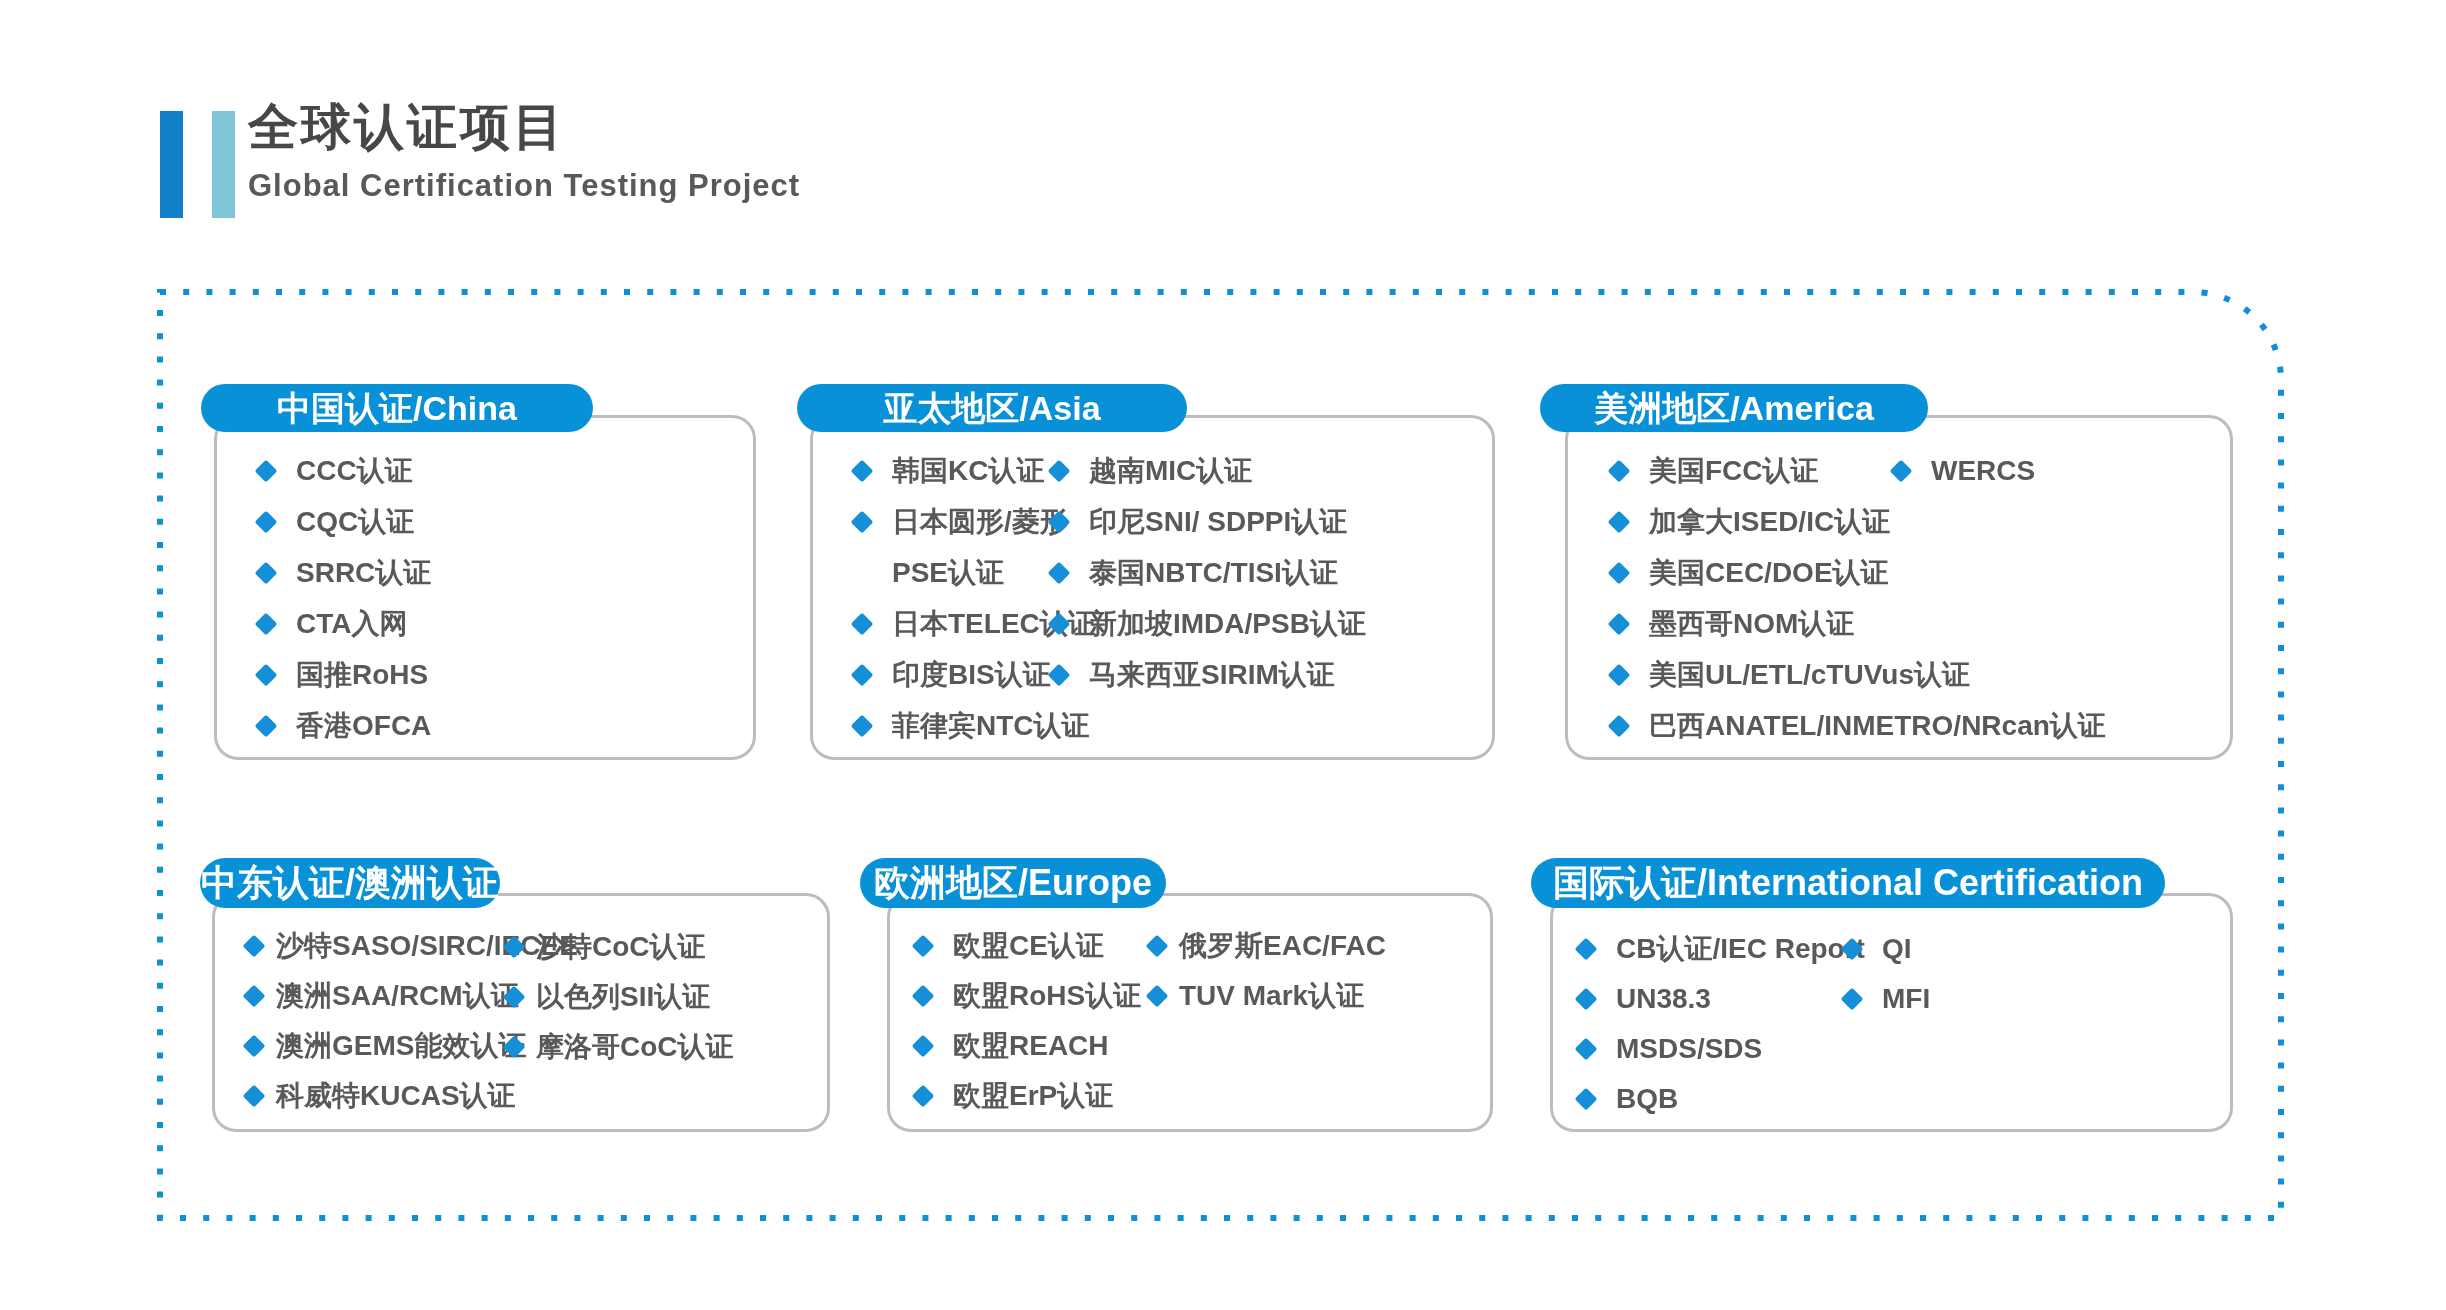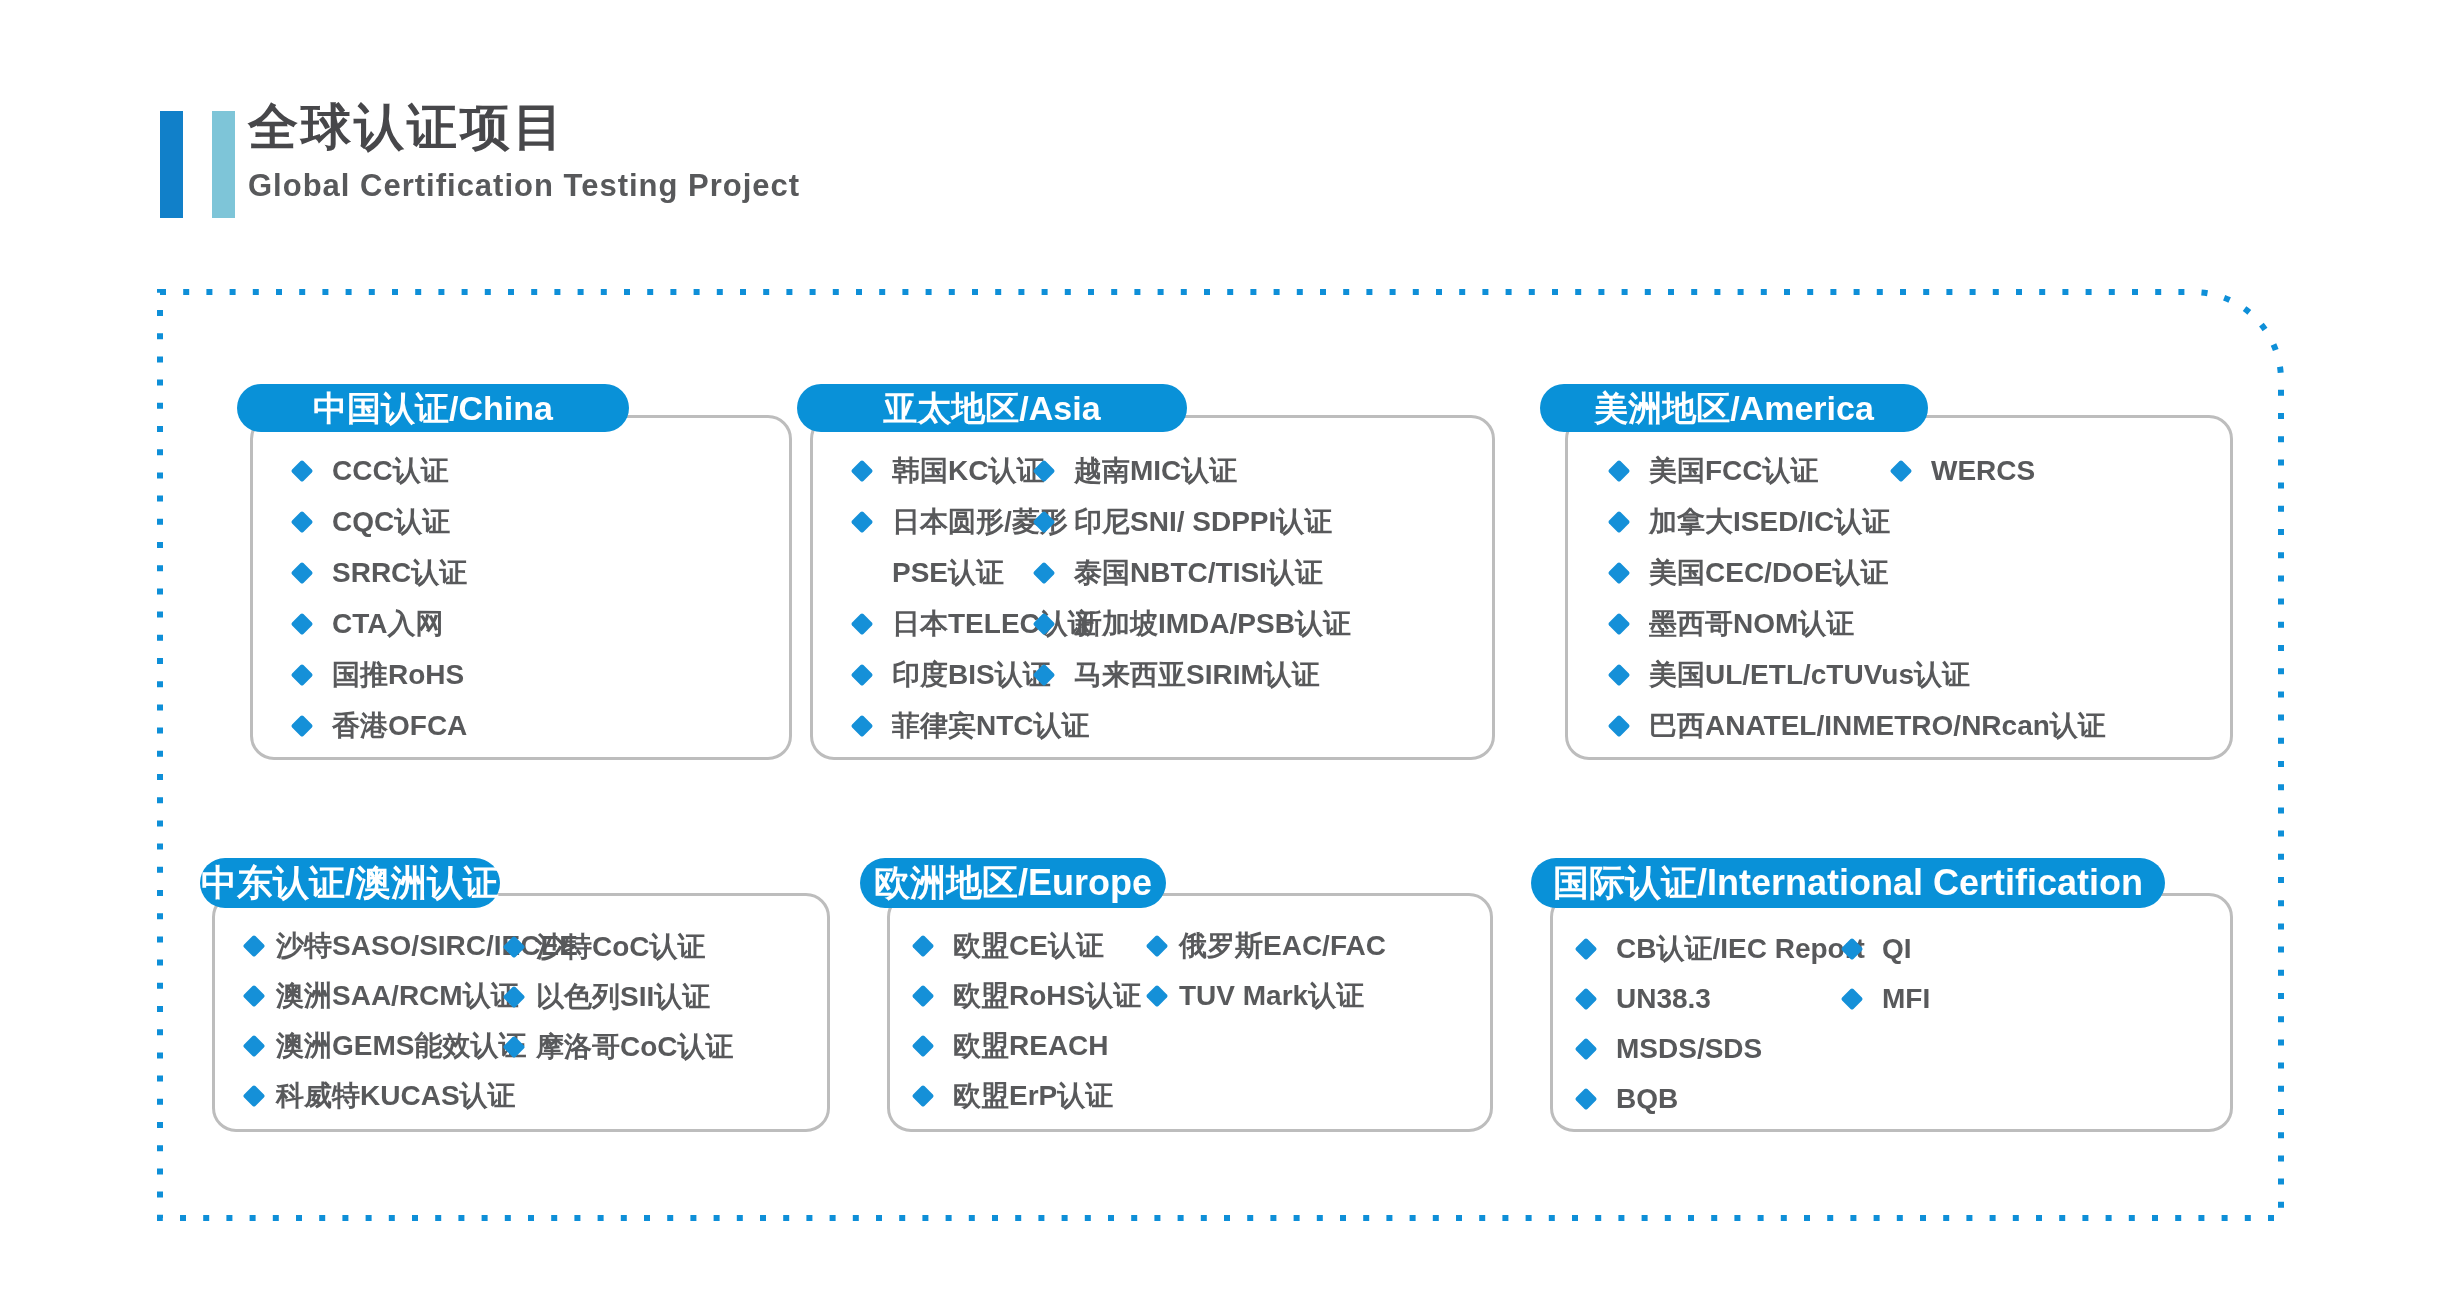--- a/index.html
+++ b/index.html
@@ -61,29 +61,29 @@
   .row1 .item{height:51px;}
   .diamond{
     width:16px;height:16px;flex:0 0 16px;
     background:var(--diamond-blue);
     transform:rotate(45deg);
     margin:0 22px 0 3px;border-radius:2px;
   }
   .item.cont .diamond{visibility:hidden;}
   .label{font-size:28px;color:var(--text-gray);}
   
-  #card-china  {left:214px;top:415px;width:542px;height:345px;margin-left:36px;}
+  #card-china  {left:214px;top:415px;width:542px;height:345px;}
   #card-china .pill{left:-16px;width:392px;}
   #card-china .col1{left:38px;top:27px;}
   #card-china .col2{left:233px;top:27px;}
 
   #card-asia   {left:810px;top:415px;width:685px;height:345px;}
   #card-asia .pill{left:-16px;width:390px;}
   #card-asia .col1{left:38px;top:27px;}
-  #card-asia .col2{left:220px;top:27px;}
+  #card-asia .col2{left:235px;top:27px;}
 
   #card-america{left:1565px;top:415px;width:668px;height:345px;}
   #card-america .pill{left:-28px;width:388px;}
   #card-america .col1{left:40px;top:27px;}
   #card-america .col2{left:322px;top:27px;}
 
   #card-mideast{left:212px;top:893px;width:618px;height:239px;}
   #card-mideast .pill{left:-15px;width:300px;}
   #card-mideast .col1{left:28px;top:25px;}
   #card-mideast .col2{left:288px;top:26px;}

